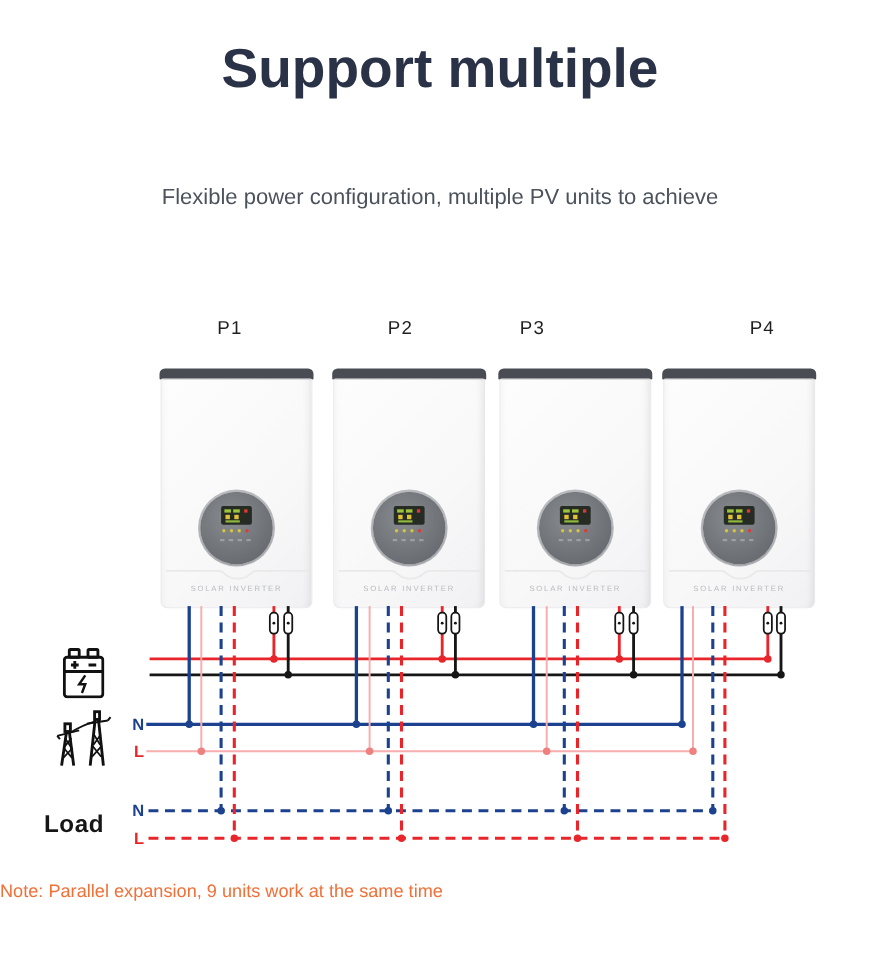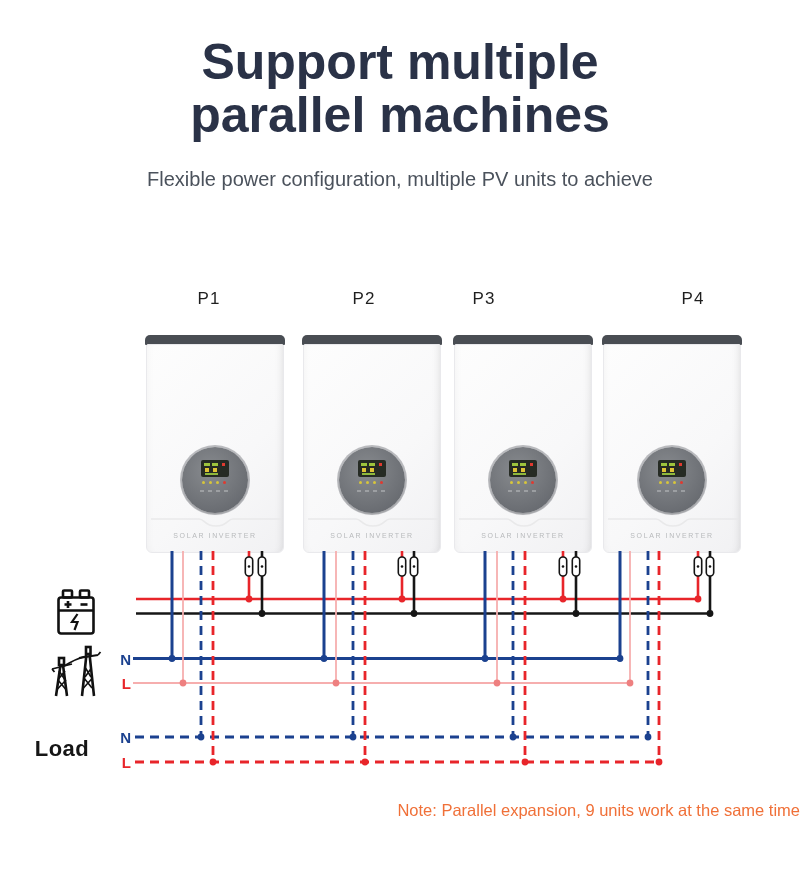--- a/index.html
+++ b/index.html
@@ -77,40 +77,39 @@
   .d-blu { fill:var(--wire-blue,#1b418f); }
   .d-pnk { fill:var(--dot-pink,#ee8080); }
   .fuse  { fill:#ffffff; stroke:#141414; stroke-width:1.6; }
   .fuse-dot { fill:#141414; }
   .line-icon { stroke:var(--icon-black,#111111); fill:none; stroke-width:2.6; }
   
   .nl-label { position:absolute; width:30px; text-align:right; font-size:15px; font-weight:700; }
   .nl-blue { color:var(--wire-blue,#1b418f); }
   .nl-red  { color:#e8252a; }
   .load-label {
-    position:absolute; left:24px; top:736px; width:76px; text-align:center;
+    position:absolute; left:40px; top:736px; width:76px; text-align:left;
     font-size:22px; font-weight:700; color:#161616; letter-spacing:.5px;
   }
   .battery-icon { position:absolute; left:57px; top:589px; }
   .towers-icon  { position:absolute; left:46px; top:644px; }
   
   .note {
     position:absolute; top:797px; left:0; width:100%;
-    text-align:right; font-size:16.5px; line-height:26px;
+    text-align:left; font-size:16.5px; line-height:26px;
     color:var(--note,#f07038);
   }
 </style>
 </head>
 <body>
 
 <div class="page">
 
   <h1 class="title">
     <span>Support multiple</span><br>
-    <span>parallel machines</span>
   </h1>
   <p class="subtitle">
     <span>Flexible power configuration, multiple PV units to achieve</span><br>
   </p>
 
   <span class="unit-label" style="left:209px">P1</span>
   <span class="unit-label" style="left:364px">P2</span>
   <span class="unit-label" style="left:484px">P3</span>
   <span class="unit-label" style="left:693px">P4</span>
 

